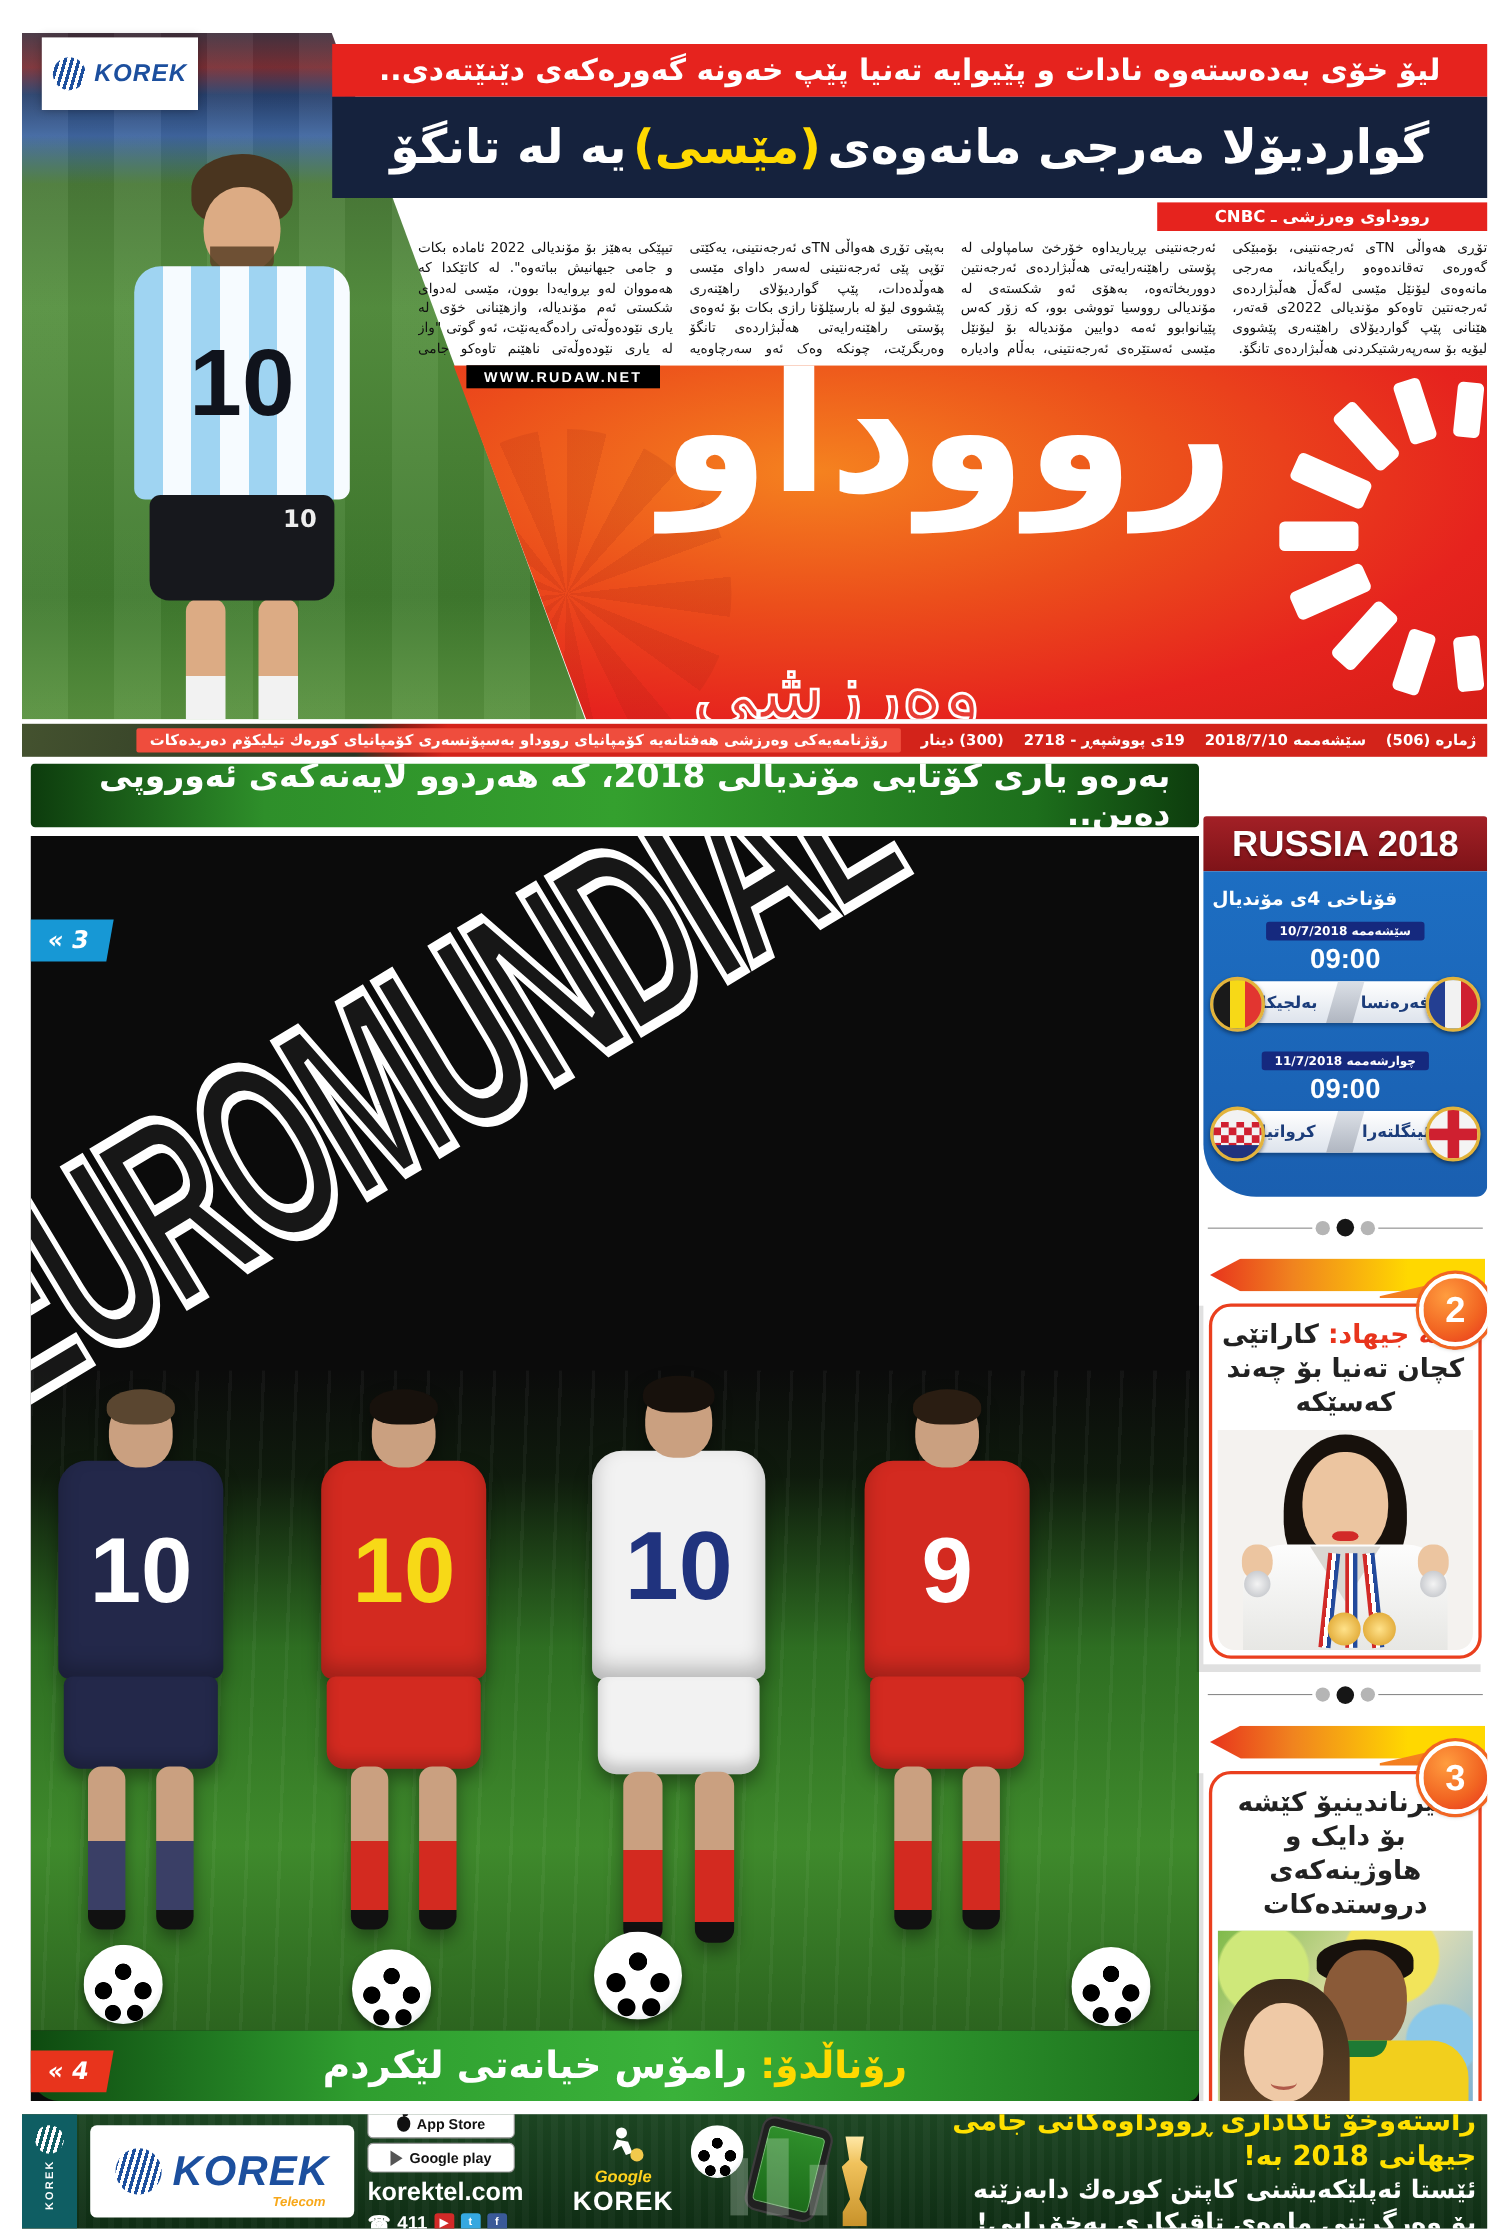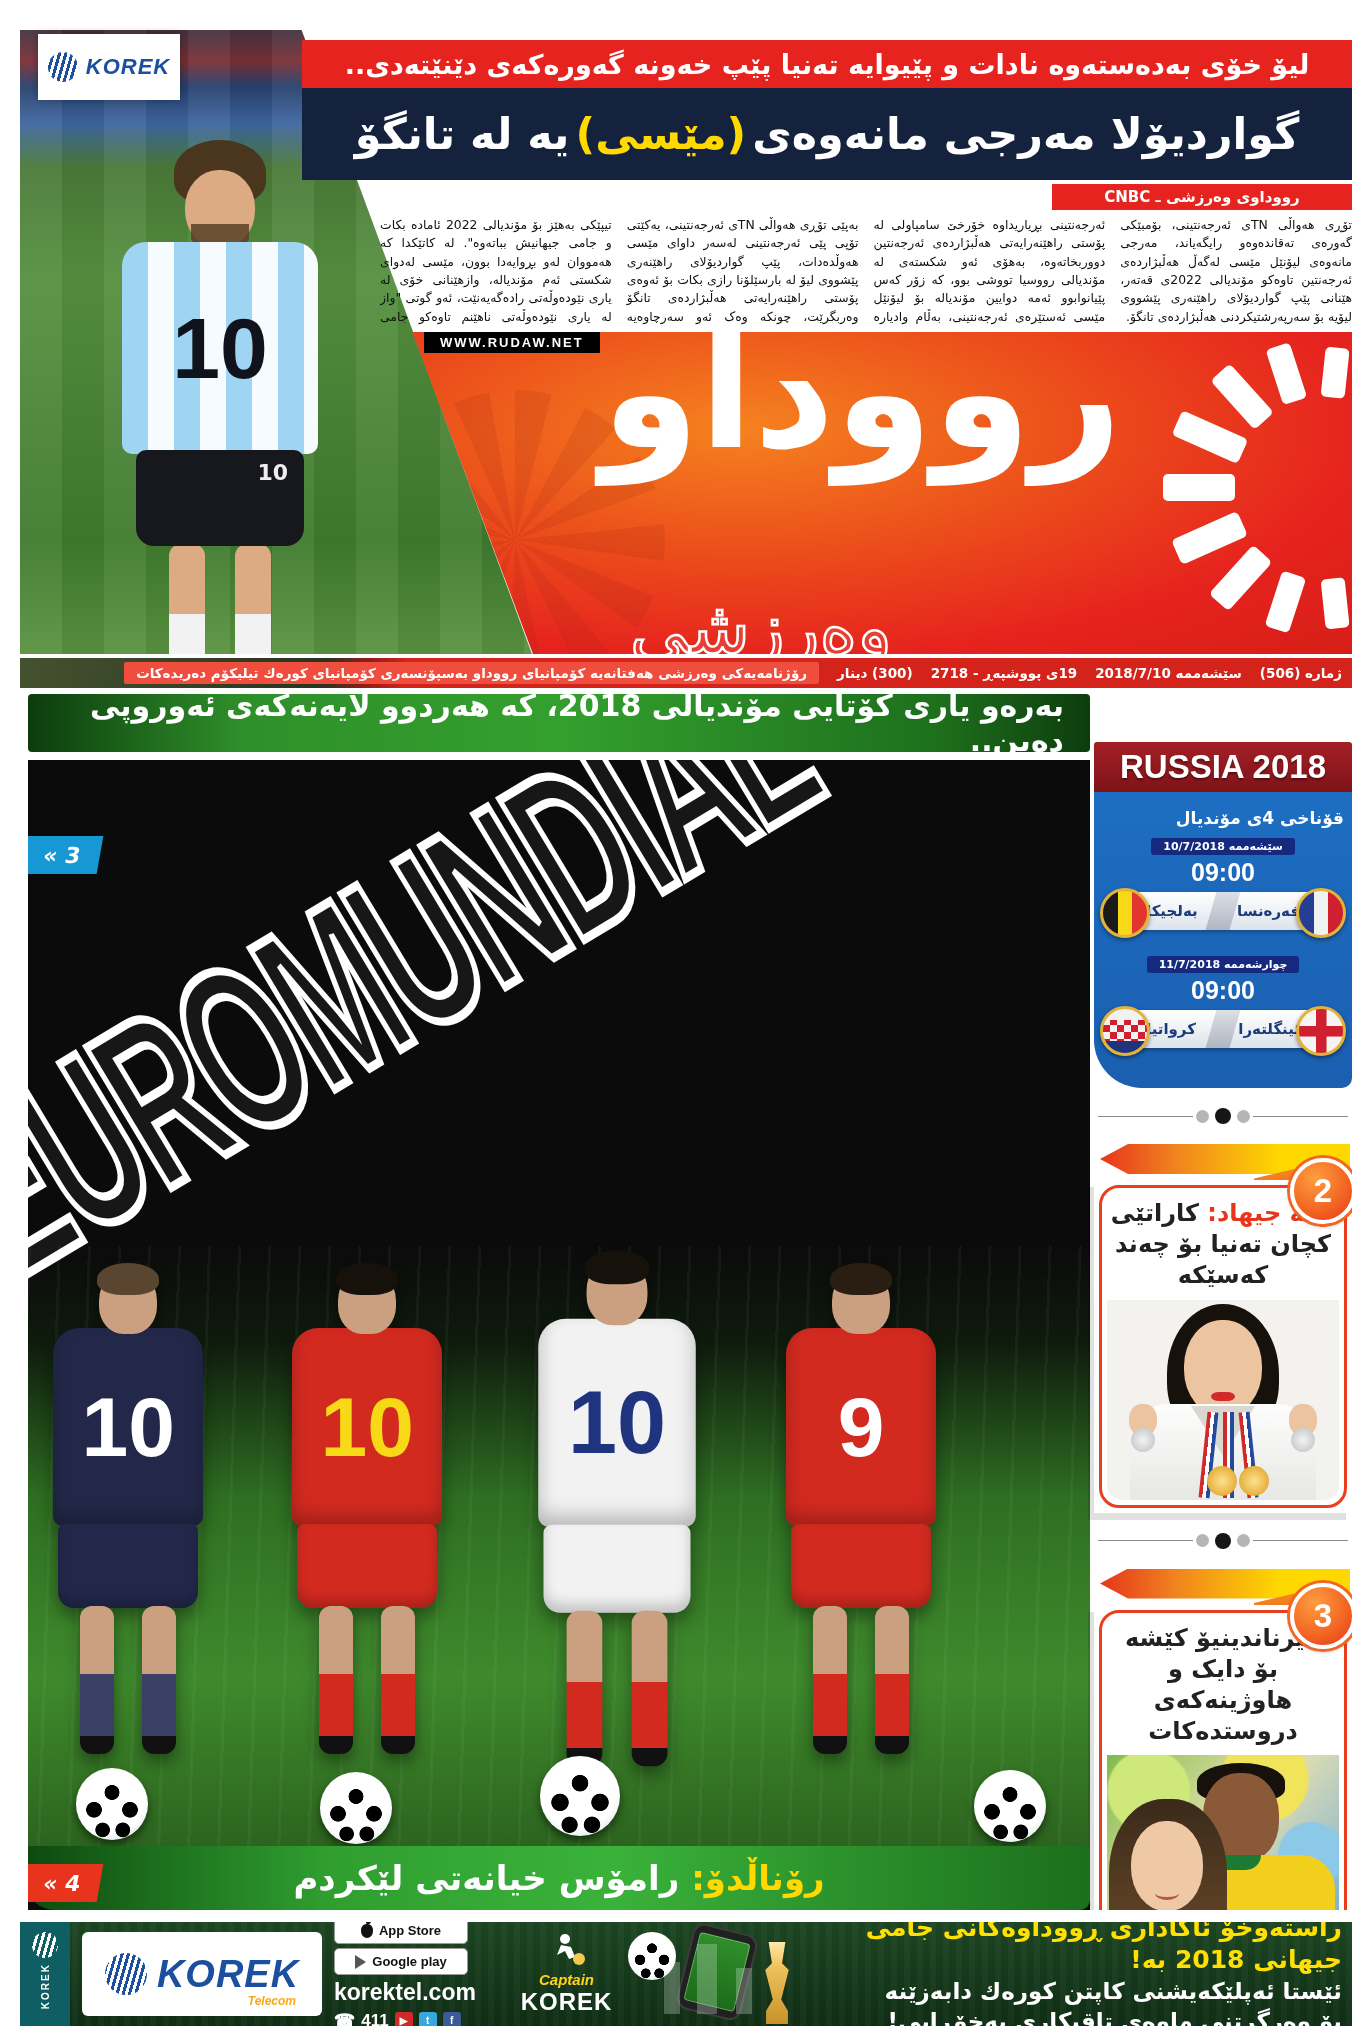--- a/index.html
+++ b/index.html
@@ -108,21 +108,21 @@
     color:#fff;font-size:22px;font-weight:700;transform:skewX(-10deg);z-index:5;direction:ltr;}
   .tag-3{left:-4px;top:76px;background:#1798d5;}
   .tag-4{left:-4px;bottom:8px;background:#e8341c;}
 
   
   .sidebar{position:absolute;right:0;top:48px;width:258px;}
   .russia-header{height:50px;background:linear-gradient(180deg,#a32026,#7e1318);display:flex;align-items:center;justify-content:center;
     color:#fff;font-size:33px;font-weight:800;font-family:"Liberation Sans",sans-serif;letter-spacing:0;border-radius:3px 3px 0 0;
     text-shadow:0 2px 2px rgba(0,0,0,.4);}
   .russia-body{background:linear-gradient(180deg,#1d6ec2,#1a5fb0);border-radius:0 0 10px 48px;padding:12px 8px 14px;}
-  .stage{color:#fff;text-align:right;direction:rtl;font-size:17px;font-weight:700;margin:4px 0 10px;}
+  .stage{color:#fff;text-align:left;direction:rtl;font-size:17px;font-weight:700;margin:4px 0 10px;}
   .m-badge{width:fit-content;margin:0 auto 3px;background:#15297e;color:#fff;font-size:11px;font-weight:700;
     padding:2px 12px;border-radius:3px;direction:rtl;}
   .m-time{color:#fff;text-align:center;font-size:25px;font-weight:800;margin-bottom:5px;font-family:"Liberation Sans",sans-serif;}
   .match{position:relative;height:38px;margin:0 12px 26px;direction:rtl;
     background:linear-gradient(180deg,#ffffff,#dde3ec);border-radius:19px;box-shadow:0 2px 4px rgba(0,0,0,.3);
     display:flex;align-items:center;justify-content:space-between;padding:0 32px;box-sizing:border-box;
     color:#1b3c7a;font-weight:700;font-size:15px;}
   .match::after{content:"";position:absolute;left:50%;top:0;width:24px;height:100%;transform:translateX(-50%) skewX(-16deg);
     background:linear-gradient(180deg,#d5dae2,#a8aeb9);opacity:.85;}
   .flag{position:absolute;width:44px;height:44px;border-radius:50%;top:-4px;border:3px solid #e2b33c;
@@ -511,21 +511,21 @@
       <span class="soc fb">f</span>
     </div>
   </div>
 
   <div class="captain-col">
     <svg width="44" height="34" viewBox="0 0 44 34">
       <circle cx="20" cy="6" r="5" fill="#ffffff"></circle>
       <path d="M16 12 L26 14 L30 24 L24 26 L20 18 L12 22 Z" fill="#ffffff"></path>
       <circle cx="34" cy="26" r="6" fill="#f2c94c"></circle>
     </svg>
-    <div class="captain-top">Captain</div>
+    <div class="captain-top">Google</div>
     <div class="captain-brand">KOREK</div>
   </div>
 
   <div class="footer-art">
     <span class="ball f-ball"></span>
     <span class="f-phone"></span>
     <span class="f-trophy"></span>
     <span class="f-cath"></span>
   </div>
 

